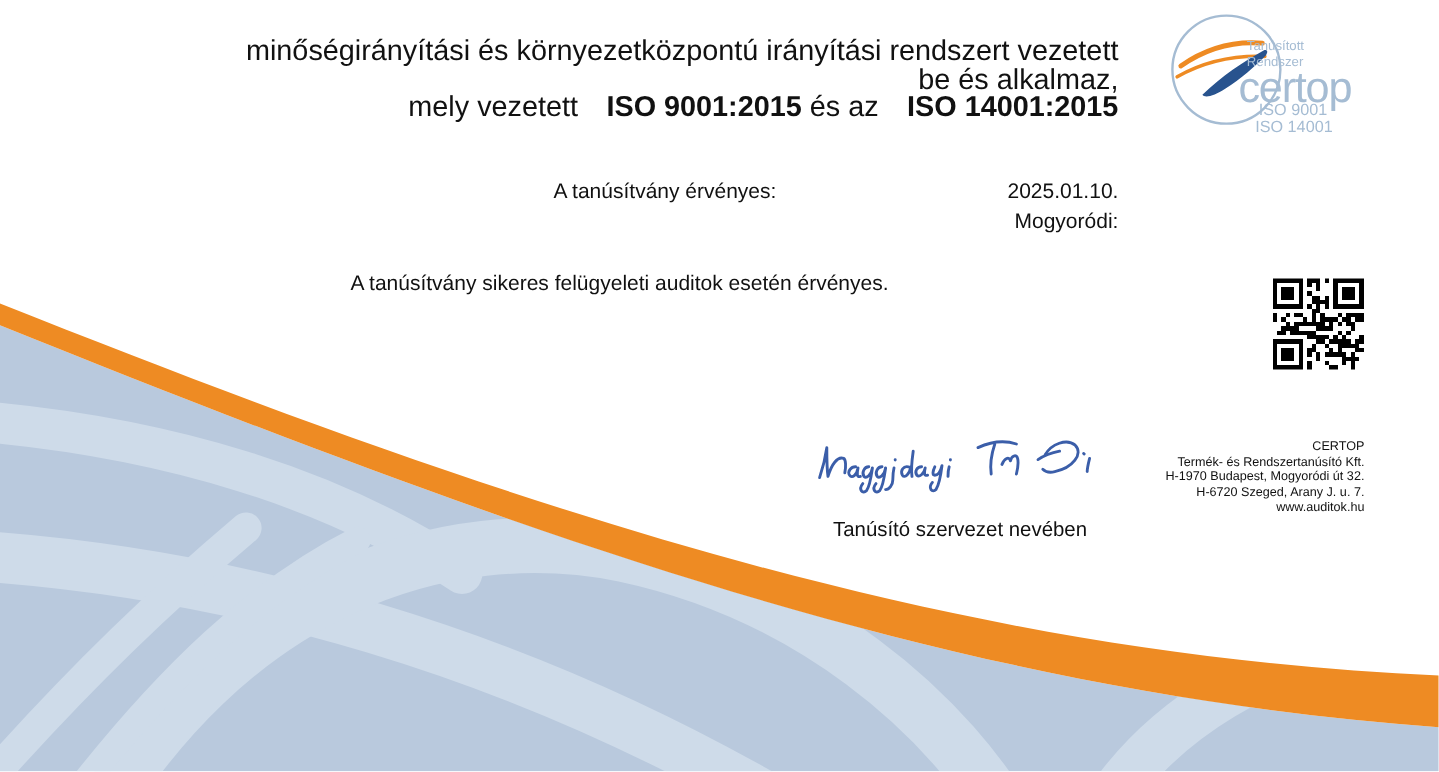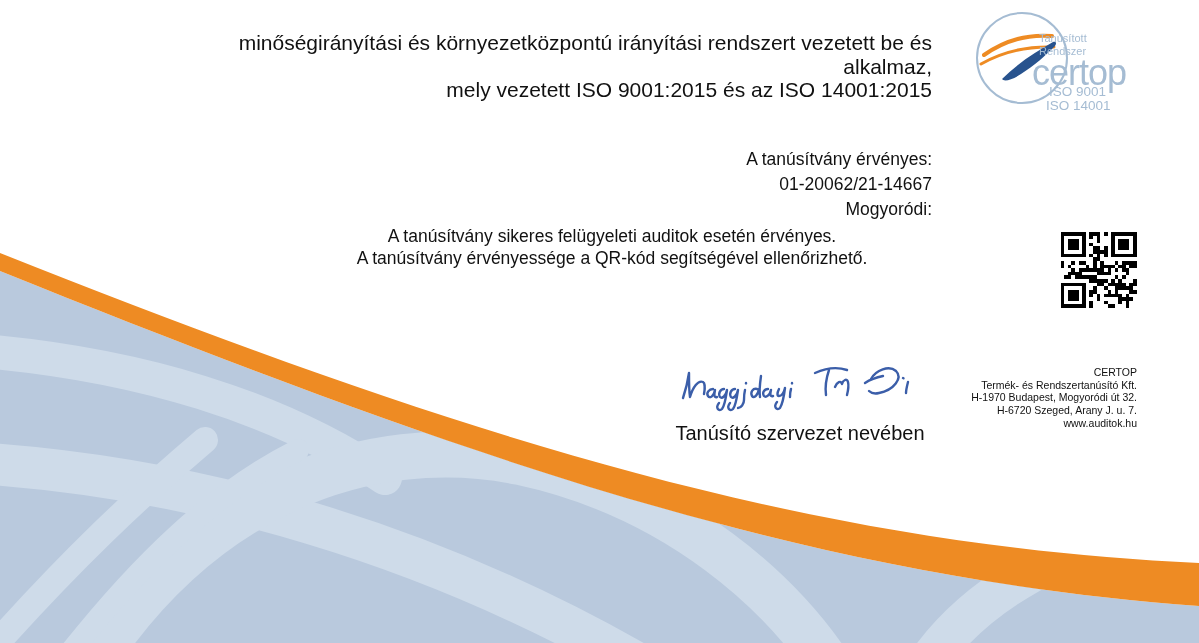--- a/index.html
+++ b/index.html
@@ -2,35 +2,35 @@
 <html><head>
 <meta charset="utf-8">
 <style>
   html,body{margin:0;padding:0;}
   .page{
     position:relative;width:1199px;height:643px;background:#ffffff;overflow:hidden;
     font-family:"Liberation Sans","DejaVu Sans",sans-serif;color:#111111;
   }
   .bg{position:absolute;left:0;top:0;width:1199px;height:643px;}
   .headline{position:absolute;top:31px;right:267px;width:760px;text-align:right;
-    font-size:21px;line-height:23.5px;}
+    font-size:24px;line-height:23.5px;}
   .details{position:absolute;top:147px;right:267px;width:620px;font-size:17.5px;line-height:25px;}
   .detail-row{display:flex;justify-content:flex-end;}
   .detail-label{text-align:left;}
   .detail-value{width:285px;text-align:right;}
-  .notice{position:absolute;top:225px;right:267px;width:640px;text-align:center;
+  .notice{position:absolute;top:225px;right:267px;width:640px;text-align:left;
     font-size:17.5px;line-height:22px;}
   .logo{position:absolute;left:975px;top:6px;width:180px;height:110px;}
   .qr{position:absolute;left:1060px;top:232px;width:77px;height:76px;}
   .sign-wrap{position:absolute;left:655px;top:352px;width:290px;text-align:center;}
   .sign-svg{display:block;margin:0 auto;width:250px;height:62px;}
-  .sign-caption{margin-top:8px;font-size:20px;}
+  .sign-caption{margin-top:18px;font-size:17px;}
   .issuer{position:absolute;top:366px;right:62px;text-align:right;
     font-size:10.5px;line-height:12.7px;}
-  b{font-weight:normal;}
+  b{font-weight:bold;margin-left:17px;}
 </style>
 </head>
 <body>
 
 <div class="page">
 
   <svg class="bg" viewBox="0 0 1199 643" xmlns="http://www.w3.org/2000/svg" aria-hidden="true">
     <defs>
       <clipPath id="bluezone">
         <path d="M0,271 C450,452 800,577 1199,606 L1199,643 L0,643 Z"></path>
@@ -49,32 +49,31 @@
   </svg>
 
   <div class="headline">
     <div>minőségirányítási és környezetközpontú irányítási rendszert vezetett be és alkalmaz,</div>
     <div><span>mely vezetett </span><b>ISO 9001:2015</b><span> és az </span><b>ISO 14001:2015</b></div>
   </div>
 
   <div class="details">
     <div class="detail-row">
       <span class="detail-label">A tanúsítvány érvényes:</span>
+      <span class="detail-value">2025.01.10.</span>
     </div>
     <div class="detail-row">
-      <span class="detail-value">01-20062/21-14667</span>
     </div>
     <div class="detail-row">
       <span class="detail-label">Mogyoródi:</span>
     </div>
   </div>
 
   <div class="notice">
     <div>A tanúsítvány sikeres felügyeleti auditok esetén érvényes.</div>
-    <div>A tanúsítvány érvényessége a QR-kód segítségével ellenőrizhető.</div>
   </div>
 
   <svg class="logo" viewBox="0 0 180 110" xmlns="http://www.w3.org/2000/svg">
     <circle cx="47" cy="52" r="45" fill="none" stroke-width="2" stroke="#a5bcd3"></circle>
     <path fill="none" stroke-width="4" stroke-linecap="round" d="M9,49 C29,35 53,28 77,30" stroke="#ee8b23"></path>
     <path fill="none" stroke-width="3" stroke-linecap="round" d="M6,58 C27,46 51,40 79,41" stroke="#ee8b23"></path>
     <path d="M78,36 C62,45 43,57 27,73 C29,76 37,74 46,68 C59,60 71,49 80,40 C82,37 81,35 78,36 Z" fill="#28538e"></path>
     <text x="64" y="36" font-size="11" fill="#a5bcd3">Tanúsított</text>
     <text x="64" y="49" font-size="11" fill="#a5bcd3">Rendszer</text>
     <text x="57" y="79" font-size="36" letter-spacing="-1" fill="#a5bcd3">certop</text>

